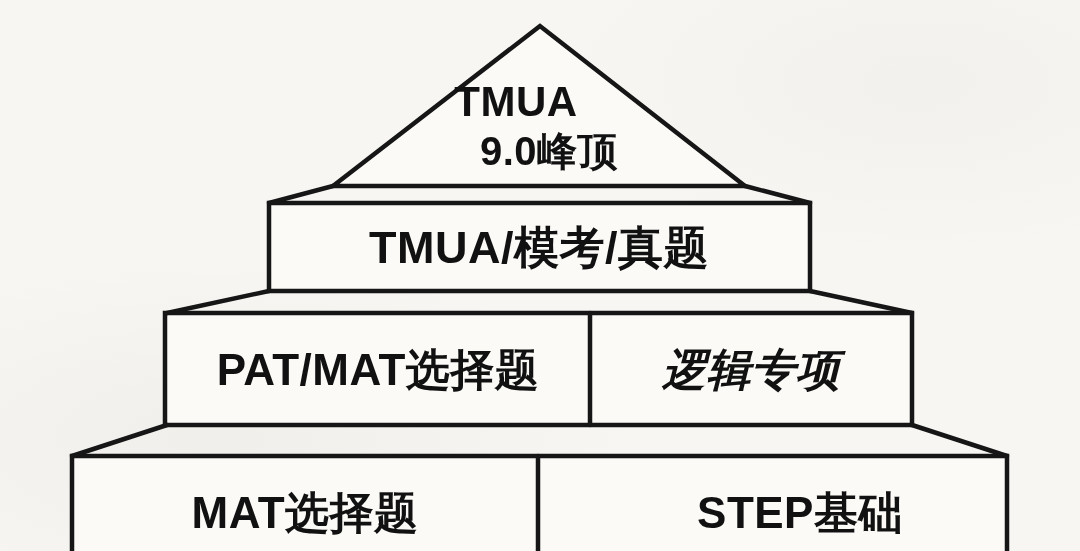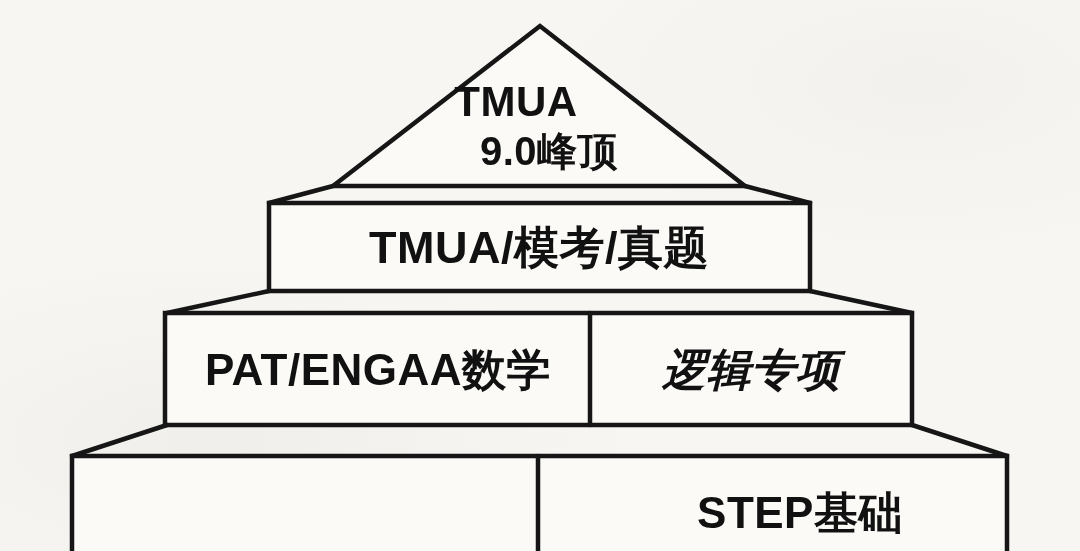--- a/index.html
+++ b/index.html
@@ -63,18 +63,19 @@
     <line class="edge" x1="810" y1="291" x2="912" y2="313"></line>
     <line class="edge" x1="167" y1="425" x2="72" y2="456"></line>
     <line class="edge" x1="912" y1="425" x2="1007" y2="456"></line>
   </svg>
 
   <div class="label t1a">TMUA</div>
   <div class="label t1b">9.0峰顶</div>
 
   <div class="label t2">TMUA/模考/真题</div>
 
-  <div class="label t3l">PAT/ENGAA数学</div>
+  <div class="label t3l">PAT/MAT选择题</div>
   <div class="label t3r">逻辑专项</div>
 
+  <div class="label t4l">MAT选择题</div>
   <div class="label t4r">STEP基础</div>
 
 </div>
 
 </body></html>

